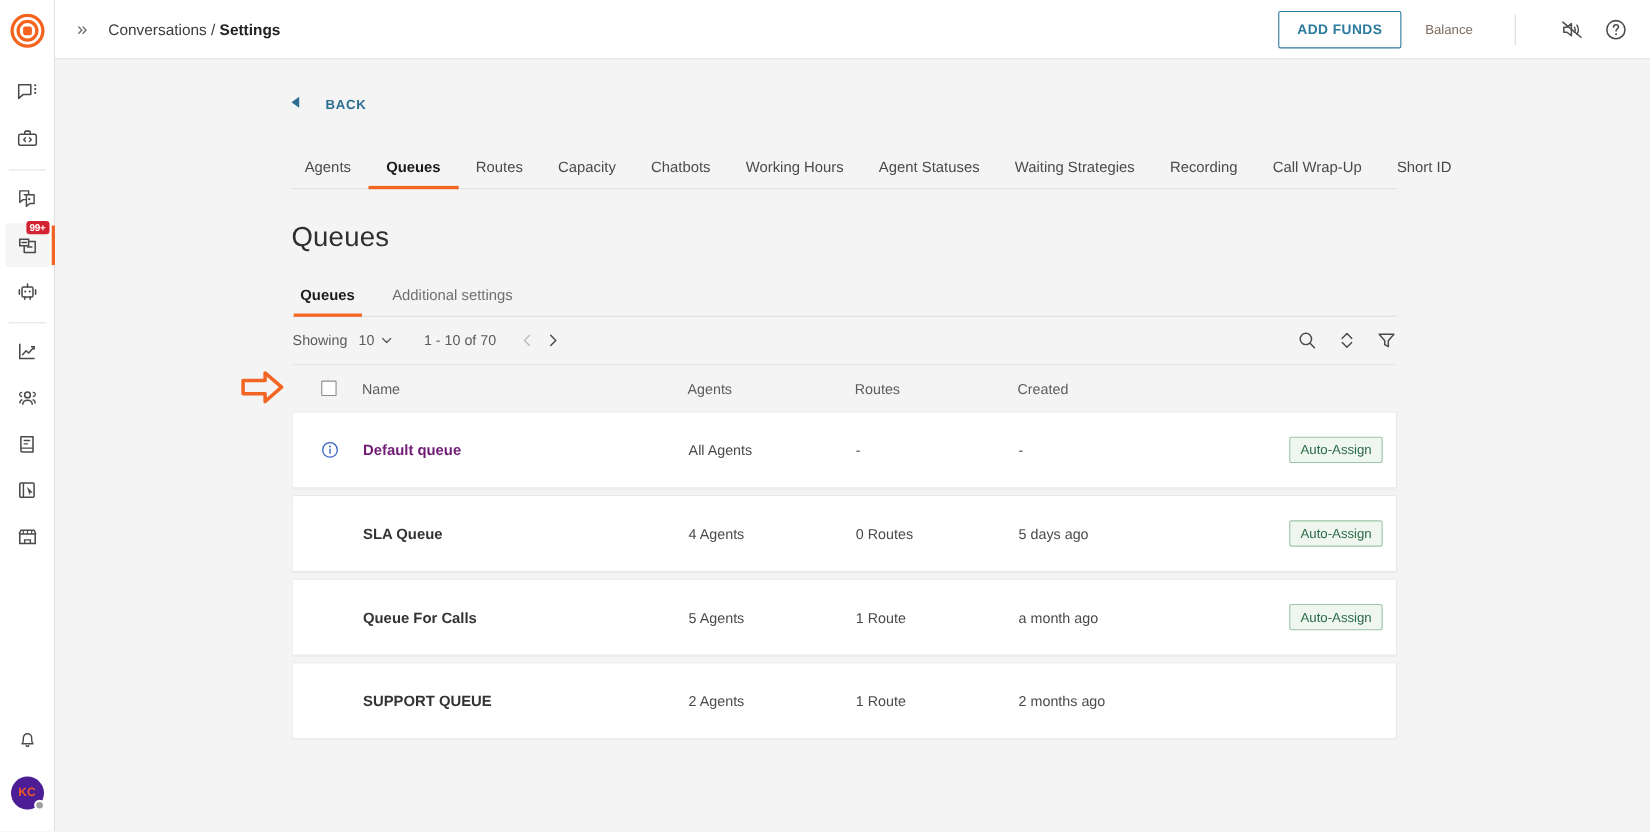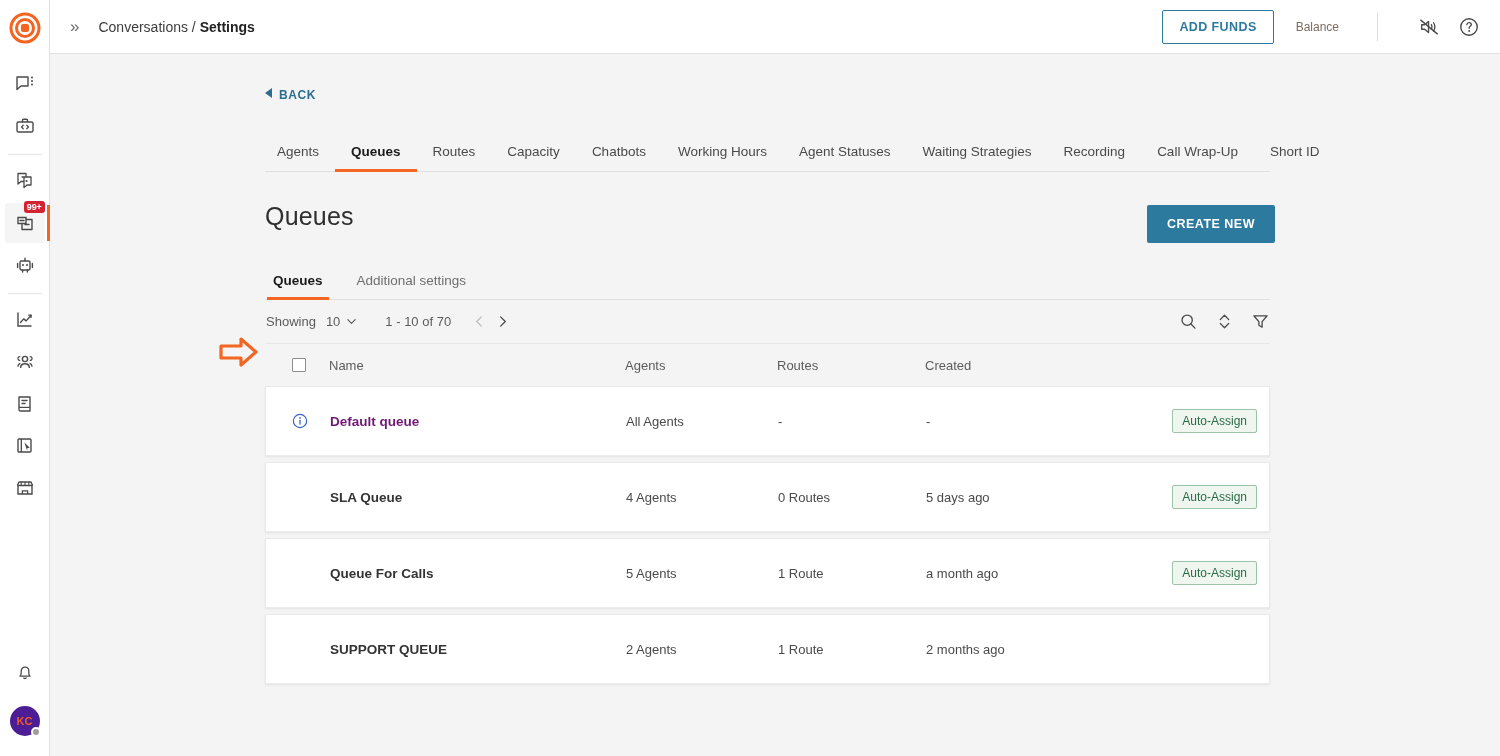--- a/index.html
+++ b/index.html
@@ -70,21 +70,21 @@
     padding: 9px 16px; cursor: pointer; border-radius: 2px;
   }
   .balance { margin-left: 22px; font-size: 12px; color: #7d6b5d; }
   .tb-div { width: 1px; height: 28px; background: #dcdcdc; margin: 0 22px 0 38px; }
   .tb-icon { margin-left: 18px; cursor: pointer; display: flex; align-items: center; }
 
   
   .content { flex: 1 1 auto; overflow: hidden; position: relative; }
   .page { width: 1010px; margin: 0 0 0 215px; padding-top: 34px; position: relative; }
 
-  .back { display: flex; align-items: flex-start; gap: 7px; cursor: pointer; width: max-content; }
+  .back { display: flex; align-items: flex-start; gap: 24px; cursor: pointer; width: max-content; }
   .back-tri {
     width: 0; height: 0; border-top: 5px solid transparent;
     border-bottom: 5px solid transparent; border-right: 7px solid #2c6e91;
   }
   .back-label { color: #2c6e91; font-size: 12px; font-weight: bold; letter-spacing: .6px; }
 
   
   .tabs {
     margin-top: 36px; display: flex; align-items: flex-end; gap: 0;
     border-bottom: 1px solid #e0e0e0; width: 1005px;
@@ -335,21 +335,20 @@
           <div class="tab">Recording</div>
           <div class="tab">Call Wrap-Up</div>
           <div class="tab">Short ID</div>
         </div>
 
         <div class="head-row">
           <div>
             <div class="h1">Queues</div>
           </div>
           <div class="head-spacer"></div>
-          <button class="btn-create">CREATE NEW</button>
         </div>
 
         <div class="subtabs">
           <div class="subtab active">Queues</div>
           <div class="subtab">Additional settings</div>
         </div>
 
         <div class="anno-arrow">
           <svg width="40" height="32" viewBox="0 0 40 32">
             <path d="M2 10h20V3l15 13-15 13v-7H2z" fill="none" stroke="#f26522" stroke-width="3.2" stroke-linejoin="round"></path>

